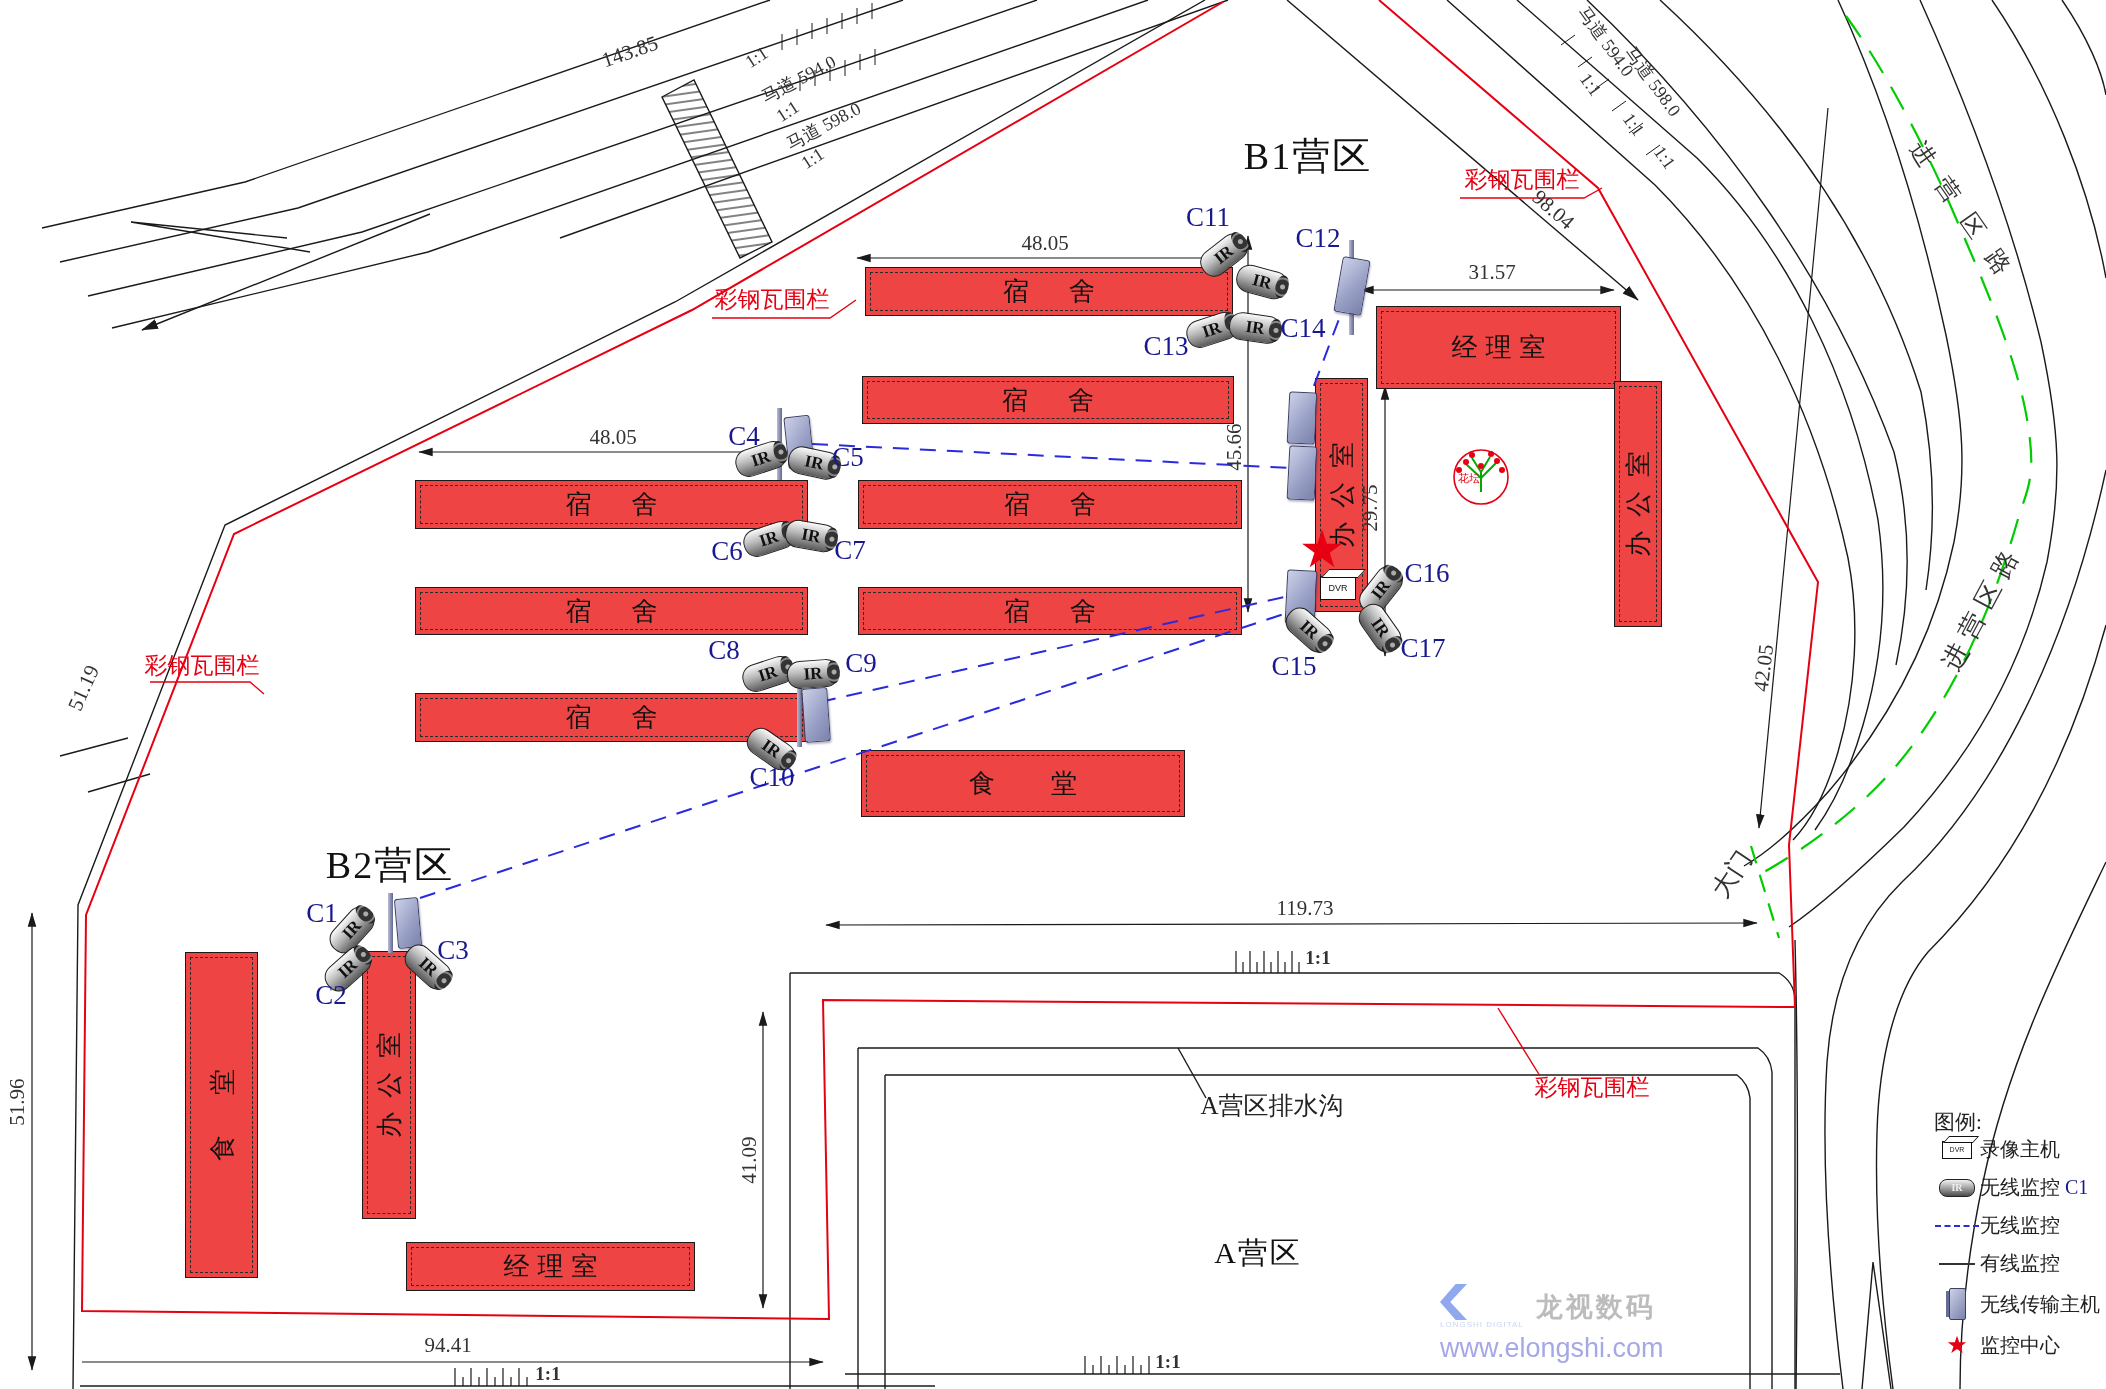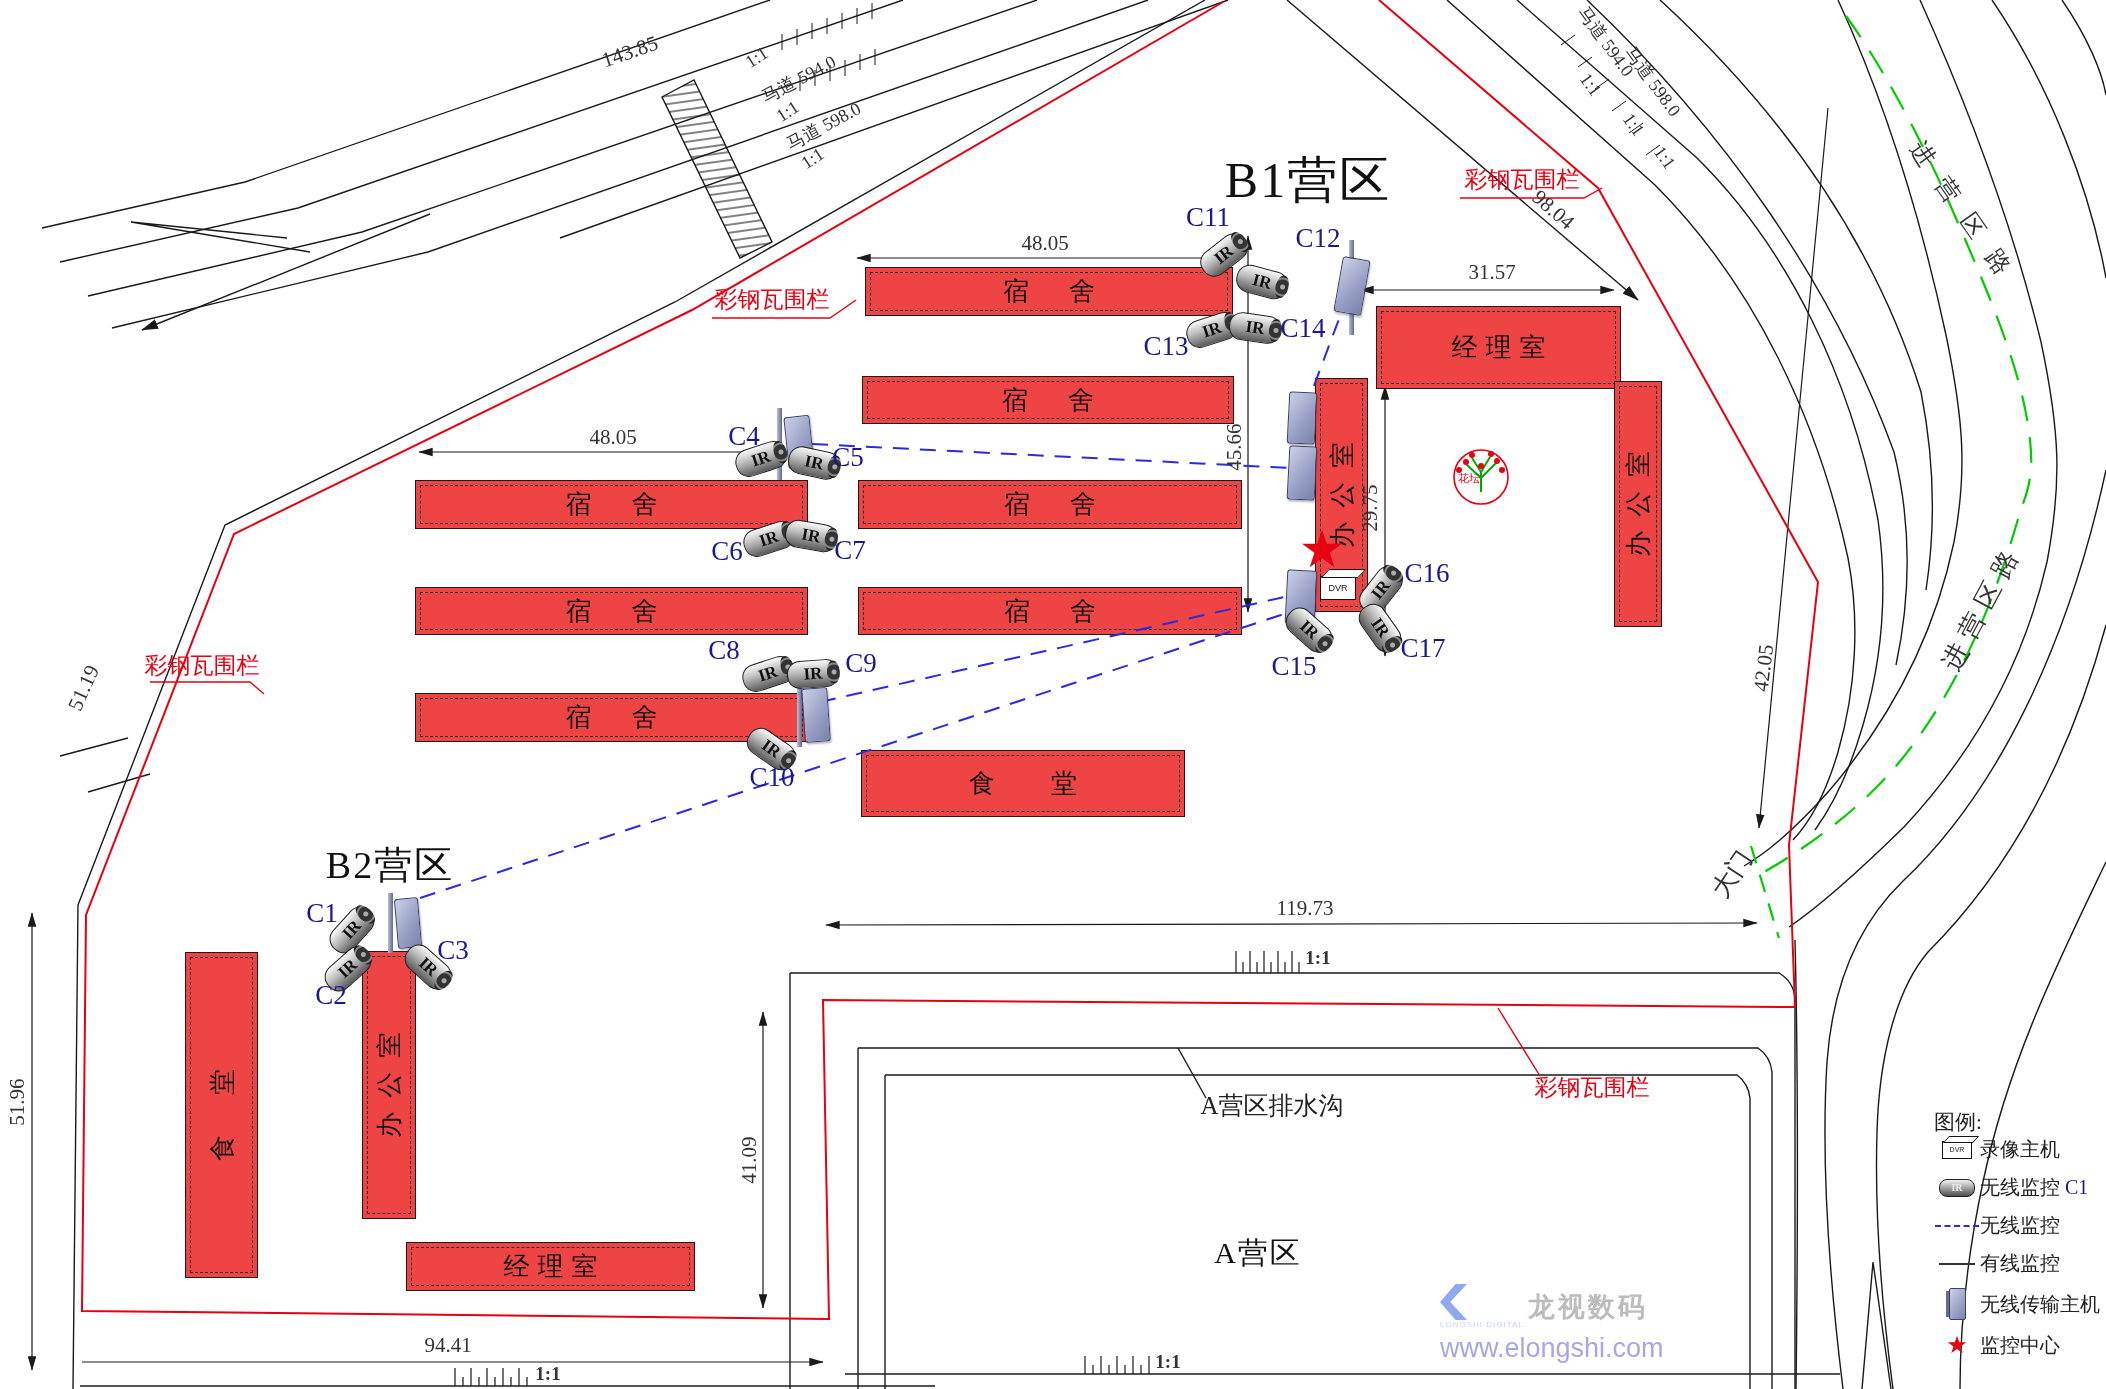--- a/index.html
+++ b/index.html
@@ -336,21 +336,21 @@
 <div class="lab cl" style="left:861px;top:664px;transform:translate(-50%,-50%)">C9</div>
 <div class="lab cl" style="left:772px;top:778px;transform:translate(-50%,-50%)">C10</div>
 <div class="lab cl" style="left:1208px;top:218px;transform:translate(-50%,-50%)">C11</div>
 <div class="lab cl" style="left:1318px;top:239px;transform:translate(-50%,-50%)">C12</div>
 <div class="lab cl" style="left:1166px;top:347px;transform:translate(-50%,-50%)">C13</div>
 <div class="lab cl" style="left:1303px;top:329px;transform:translate(-50%,-50%)">C14</div>
 <div class="lab cl" style="left:1294px;top:667px;transform:translate(-50%,-50%)">C15</div>
 <div class="lab cl" style="left:1427px;top:574px;transform:translate(-50%,-50%)">C16</div>
 <div class="lab cl" style="left:1423px;top:649px;transform:translate(-50%,-50%)">C17</div>
 
-<div class="lab title" style="left:1308px;top:180px;transform:translate(-50%,-50%);font-size:50px">B1营区</div>
+<div class="lab title" style="left:1308px;top:157px;transform:translate(-50%,-50%);font-size:38px">B1营区</div>
 <div class="lab title" style="left:390px;top:866px;transform:translate(-50%,-50%);font-size:38px">B2营区</div>
 <div class="lab title" style="left:1258px;top:1252px;transform:translate(-50%,-50%);font-size:30px">A营区</div>
 
 <div class="lab dimt" style="left:630px;top:52px;transform:translate(-50%,-50%) rotate(-19deg)">143.85</div>
 <div class="lab dimt" style="left:1045px;top:244px;transform:translate(-50%,-50%)">48.05</div>
 <div class="lab dimt" style="left:613px;top:438px;transform:translate(-50%,-50%)">48.05</div>
 <div class="lab dimt" style="left:1492px;top:273px;transform:translate(-50%,-50%)">31.57</div>
 <div class="lab dimt" style="left:1553px;top:210px;transform:translate(-50%,-50%) rotate(41deg)">98.04</div>
 <div class="lab dimt" style="left:1235px;top:447px;transform:translate(-50%,-50%) rotate(-90deg)">45.66</div>
 <div class="lab dimt" style="left:1371px;top:508px;transform:translate(-50%,-50%) rotate(-90deg)">29.75</div>
@@ -428,18 +428,18 @@
     <span class="llb">监控中心</span>
   </div>
 </div>
 
 <div class="wm" style="left:1440px;top:1284px">
   <div style="display:flex;align-items:center">
     <div>
       <div class="wm-chev"></div>
       <div class="wm-sub">LONGSHI DIGITAL</div>
     </div>
-    <div class="wm-brand" style="margin-left:4px">龙视数码</div>
+    <div class="wm-brand" style="margin-left:12px">龙视数码</div>
   </div>
   <div class="wm-url" style="margin-top:4px">www.elongshi.com</div>
 </div>
 
 </div>
 
 </body></html>

